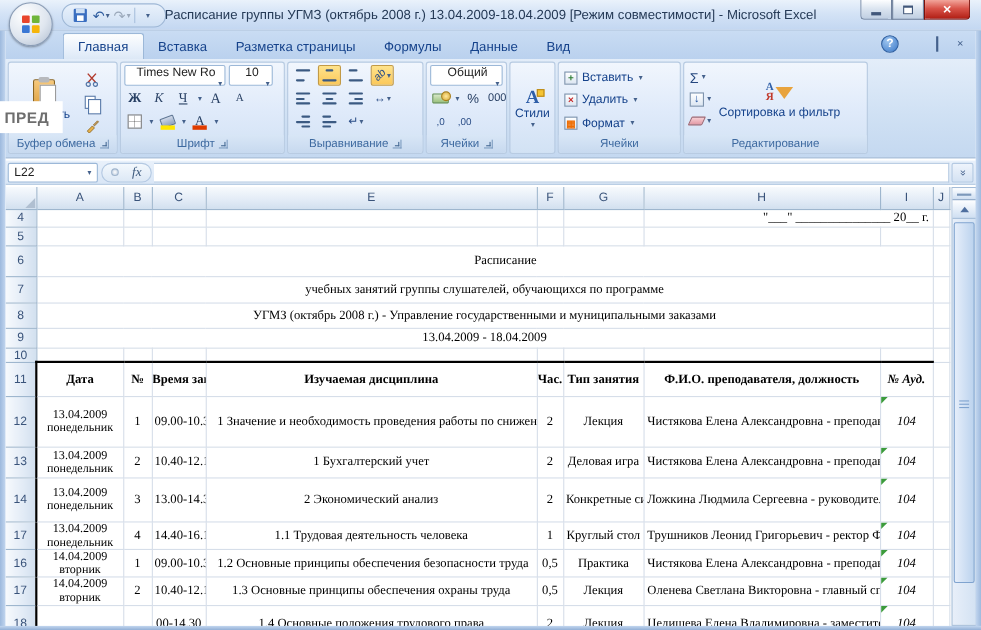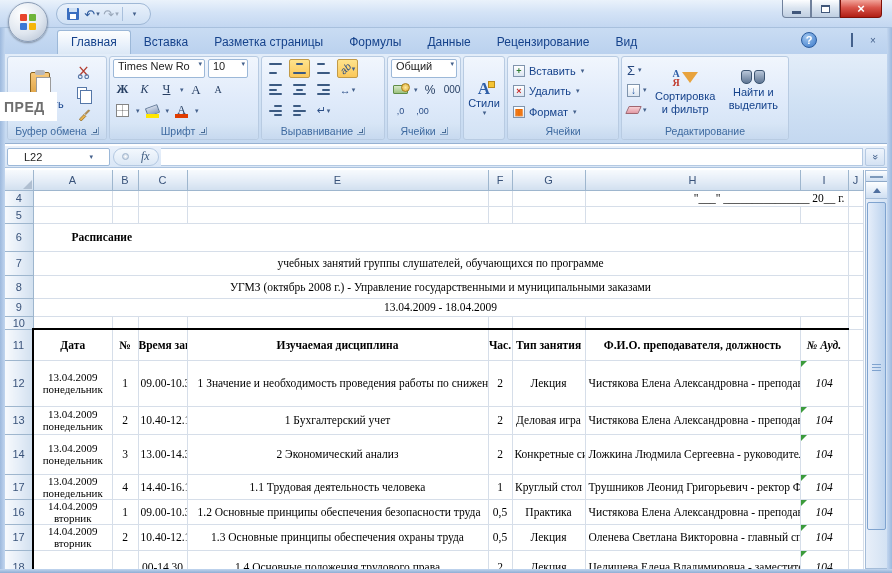--- a/index.html
+++ b/index.html
@@ -71,22 +71,22 @@
   .clip:before{content:"";position:absolute;left:4px;top:-3px;width:10px;height:5px;background:#b7b9bd;border-radius:2px;}
   .clip:after{content:"";position:absolute;left:5px;top:4px;width:13px;height:18px;background:#fff;border:1px solid #9b9b9b;}
   .smcol{display:flex;flex-direction:column;justify-content:flex-start;gap:3px;margin-left:4px;padding-top:4px;}
   .smbtn{height:18px;display:flex;align-items:center;gap:2px;padding:0 3px;border-radius:2px;font-size:11px;color:#2a4d86;}
   .copy{width:10px;height:12px;border:1px solid #5577a8;background:#fff;position:relative;}
   .copy:before{content:"";position:absolute;left:2px;top:2px;width:10px;height:12px;border:1px solid #5577a8;background:#fff;}
   svg.ic{display:block;}
 
   .fontgrid{display:flex;flex-direction:column;gap:2px;width:100%;}
   .frow{display:flex;align-items:center;gap:3px;}
-  .combo{background:#fff;border:1px solid #9cb8d8;border-radius:2px;height:19px;display:flex;align-items:flex-start;
-    font-size:11px;color:#222;padding:0 2px 0 4px;}
+  .combo{background:#fff;border:1px solid #9cb8d8;border-radius:2px;height:19px;display:flex;align-items:center;
+    font-size:11px;color:#222;padding:0 2px 0 4px;flex-direction:column;}
   .combo .dd{margin-left:auto;}
   .fbtn{min-width:19px;height:19px;border:1px solid transparent;border-radius:2px;display:flex;align-items:center;justify-content:center;
     font-size:12px;color:#273f63;}
   .serifb{font-family:"Liberation Serif",serif;}
   .ubar{position:relative;}
   .bar-y:after,.bar-r:after{content:"";position:absolute;left:2px;right:2px;bottom:1px;height:4px;}
   .bar-y:after{background:#ffe600;}
   .bar-r:after{background:#e03c00;}
   .bordericon{width:13px;height:13px;border:1px solid #848484;background:
     linear-gradient(#fff,#fff),linear-gradient(90deg,transparent 5px,#bbb 5px,#bbb 6px,transparent 6px),
@@ -127,22 +127,22 @@
   .az b:first-child{color:#2f5fa8;}
   .az b:last-child{color:#c0392b;}
   .funnel{width:0;height:0;border-left:8px solid transparent;border-right:8px solid transparent;border-top:11px solid #e8a33d;margin-left:2px;}
   .binoc{display:flex;margin-bottom:2px;}
   .binoc i{width:11px;height:14px;background:linear-gradient(#b9c7da,#5f7694);border:1px solid #3d5572;border-radius:3px 3px 5px 5px;}
   .binoc i+i{margin-left:2px;}
 
   
   .fbar{position:absolute;left:5px;top:146px;width:882px;height:22px;background:linear-gradient(#e9f1fb,#d9e6f6);
     border-bottom:1px solid #aac2de;display:flex;align-items:center;padding:2px 2px;}
-  .namebox{width:103px;height:18px;background:#fff;border:1px solid #9cb8d8;border-radius:2px;display:flex;align-items:center;
-    font-size:11px;color:#222;padding:0 16px;text-align:center;}
+  .namebox{width:82px;height:18px;background:#fff;border:1px solid #9cb8d8;border-radius:2px;display:flex;align-items:center;
+    font-size:11px;color:#222;padding:0 5px;text-align:center;}
   .namebox .dd{margin-left:auto;}
   .fxwrap{height:18px;display:flex;align-items:center;background:linear-gradient(#f3f8fd,#dce8f5);border:1px solid #b4c9e2;
     border-radius:9px;margin-left:3px;padding:0 8px;gap:12px;}
   .dot{width:7px;height:7px;border-radius:50%;background:radial-gradient(#fff,#b9c9dc);border:1px solid #9fb4cc;}
   .fx{font-family:"Liberation Serif",serif;font-style:italic;font-size:12px;color:#3c5a7e;}
   .finput{flex:1;height:18px;background:#fff;border:1px solid #b4c9e2;border-left:none;margin-left:2px;}
   .fexpand{width:20px;height:18px;margin-left:2px;display:flex;align-items:center;justify-content:center;
     background:linear-gradient(#eef4fc,#d4e2f3);border:1px solid #b4c9e2;border-radius:2px;color:#44618c;font-size:10px;}
   .fexpand span{display:inline-block;transform:rotate(90deg);letter-spacing:-1px;}
 
@@ -151,21 +151,21 @@
   table.grid{border-collapse:collapse;table-layout:fixed;width:858px;}
   .grid th,.grid td{overflow:hidden;white-space:nowrap;}
   .grid td{border-right:1px solid #d6dee9;border-bottom:1px solid #d6dee9;font-family:"Liberation Serif",serif;font-size:11.5px;color:#000;}
   .hcell{background:linear-gradient(#f7fafd,#e2ebf6 60%,#d2e0ef);border-right:1px solid #9eb6ce;border-bottom:1px solid #9eb6ce;
     color:#39537a;font-size:11px;font-weight:normal;text-align:center;}
   .corner{position:relative;}
   .corner:after{content:"";position:absolute;right:1px;bottom:1px;border-left:9px solid transparent;border-bottom:9px solid #b0bfd1;}
   .rn{background:linear-gradient(90deg,#f7fafd,#e2ebf6 60%,#d2e0ef);border-right:1px solid #9eb6ce;border-bottom:1px solid #9eb6ce;
     color:#39537a;font-size:11px;font-weight:normal;text-align:center;}
   .sig{text-align:right;padding-right:3px;font-size:11px;}
-  .t1{font-weight:bold;font-size:17px;padding-left:38px;}
+  .t1{text-align:center;font-weight:normal;font-size:17px;padding-left:38px;}
   .t2{text-align:center;font-size:12.5px;white-space:normal;}
   .t3{text-align:center;font-size:13px;}
   .t4{text-align:center;font-size:12.5px;}
 
   .tb{border:1px solid #000;text-align:center;vertical-align:middle;line-height:12px;white-space:normal;padding:0 2px;}
   .tbh{border:1px solid #000;border-top:2px solid #000;border-bottom:2.5px solid #000;font-weight:bold;font-size:11px;
     text-align:center;vertical-align:middle;line-height:12px;white-space:normal;}
   .lft{border-left:2px solid #000;}
   .rgt2{border-right:2px solid #000;font-style:italic;}
   .dt span{display:block;line-height:12px;font-size:11px;}
@@ -204,20 +204,21 @@
       </span>
     <span class="qbtn dis">
         <span>↷</span>
         <span class="dd dis">▾</span>
       </span>
     <span class="qsep"></span>
     <span class="qbtn">
         <span class="dd">▾</span>
       </span>
   </div>
+  <div class="title-text">Расписание группы УГМЗ (октябрь 2008 г.) 13.04.2009-18.04.2009  [Режим совместимости] - Microsoft Excel</div>
   <div class="winbtns">
     <span class="wb first">
         <span class="ico-min"></span>
       </span>
     <span class="wb">
         <span class="ico-restore"></span>
       </span>
     <span class="wb close">
         <span>×</span>
       </span>
@@ -231,21 +232,20 @@
       <b class="o4"></b>
     </span>
 </div>
 
 <div class="tabrow">
   <span class="tab active">Главная</span>
   <span class="tab">Вставка</span>
   <span class="tab">Разметка страницы</span>
   <span class="tab">Формулы</span>
   <span class="tab">Данные</span>
-  <span class="tab">Рецензирование</span>
   <span class="tab">Вид</span>
 </div>
 <div class="tabrow-right">
   <span class="help">?</span>
   <span class="mini"><span class="ico-min2"></span></span>
   <span class="mini"><span class="ico-rest2"></span></span>
   <span class="mini">×</span>
 </div>
 
 <div class="ribbon">
@@ -482,27 +482,20 @@
       </div>
       <div class="editbig">
         <span class="azicon">
           <span class="az">
               <b>А</b>
               <b>Я</b>
             </span>
           <span class="funnel"></span>
         </span>
         <span>Сортировка и фильтр</span>
-      </div>
-      <div class="editbig">
-        <span class="binoc">
-            <i></i>
-            <i></i>
-          </span>
-        <span>Найти и выделить</span>
       </div>
     </div>
     <div class="glab">
         <span>Редактирование</span>
       </div>
   </div>
 </div>
 
 <div class="pred">ПРЕД</div>
 

